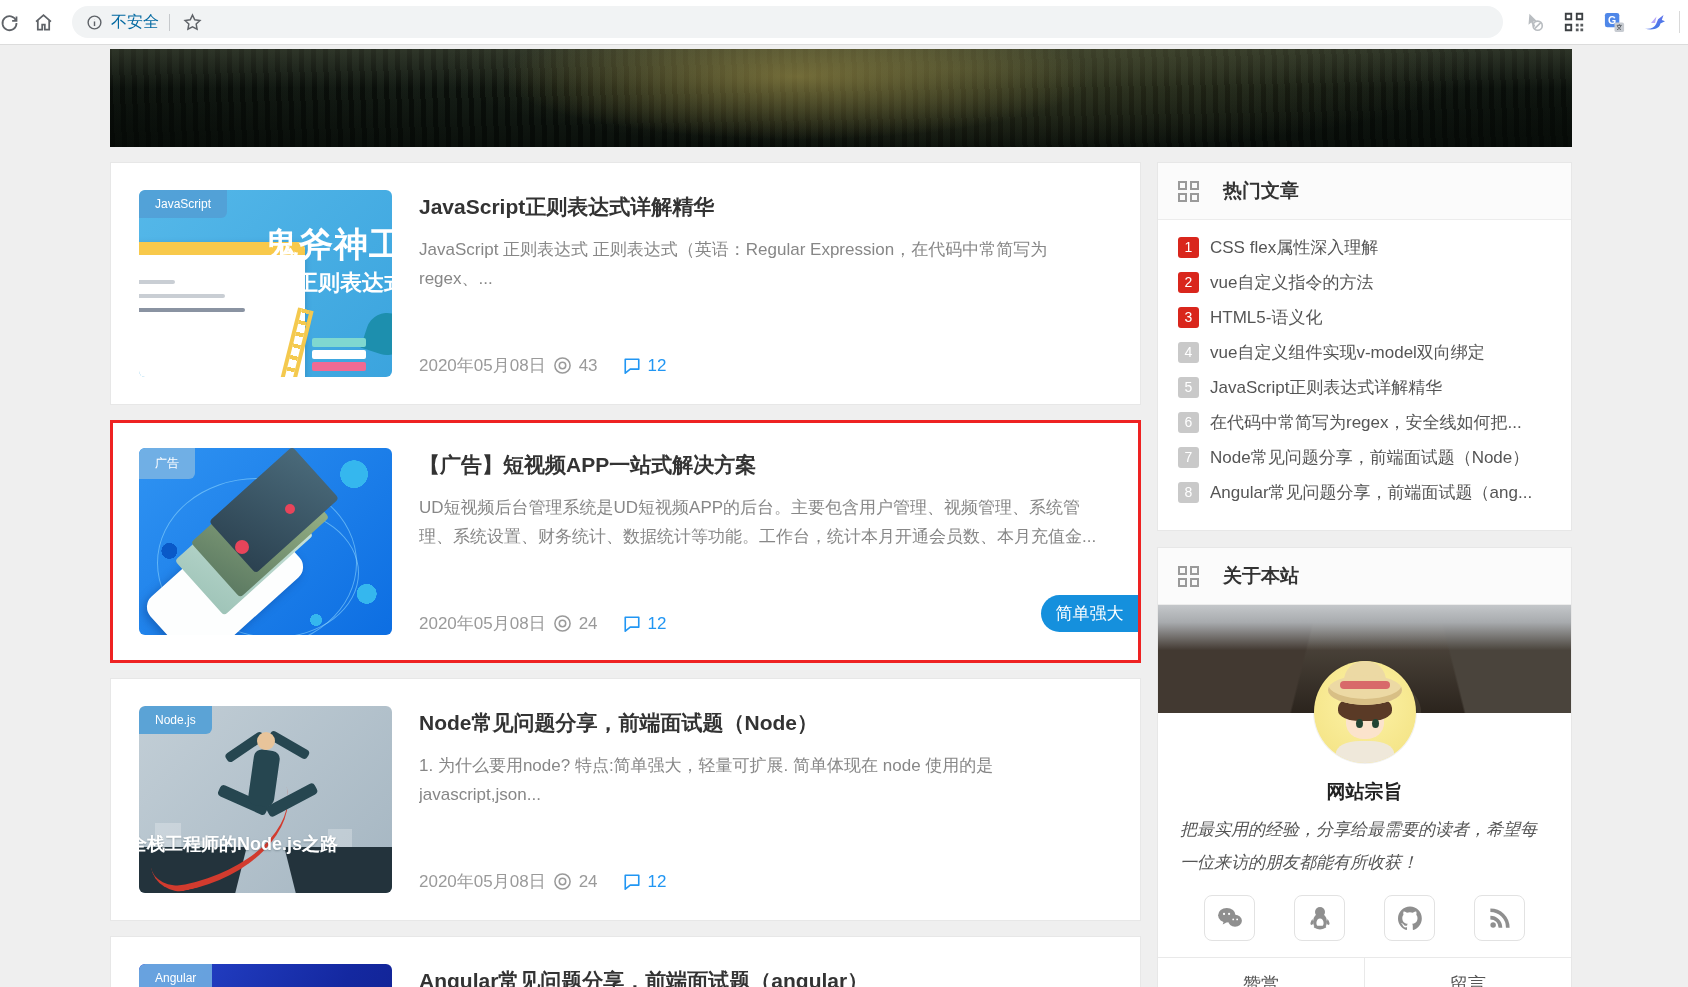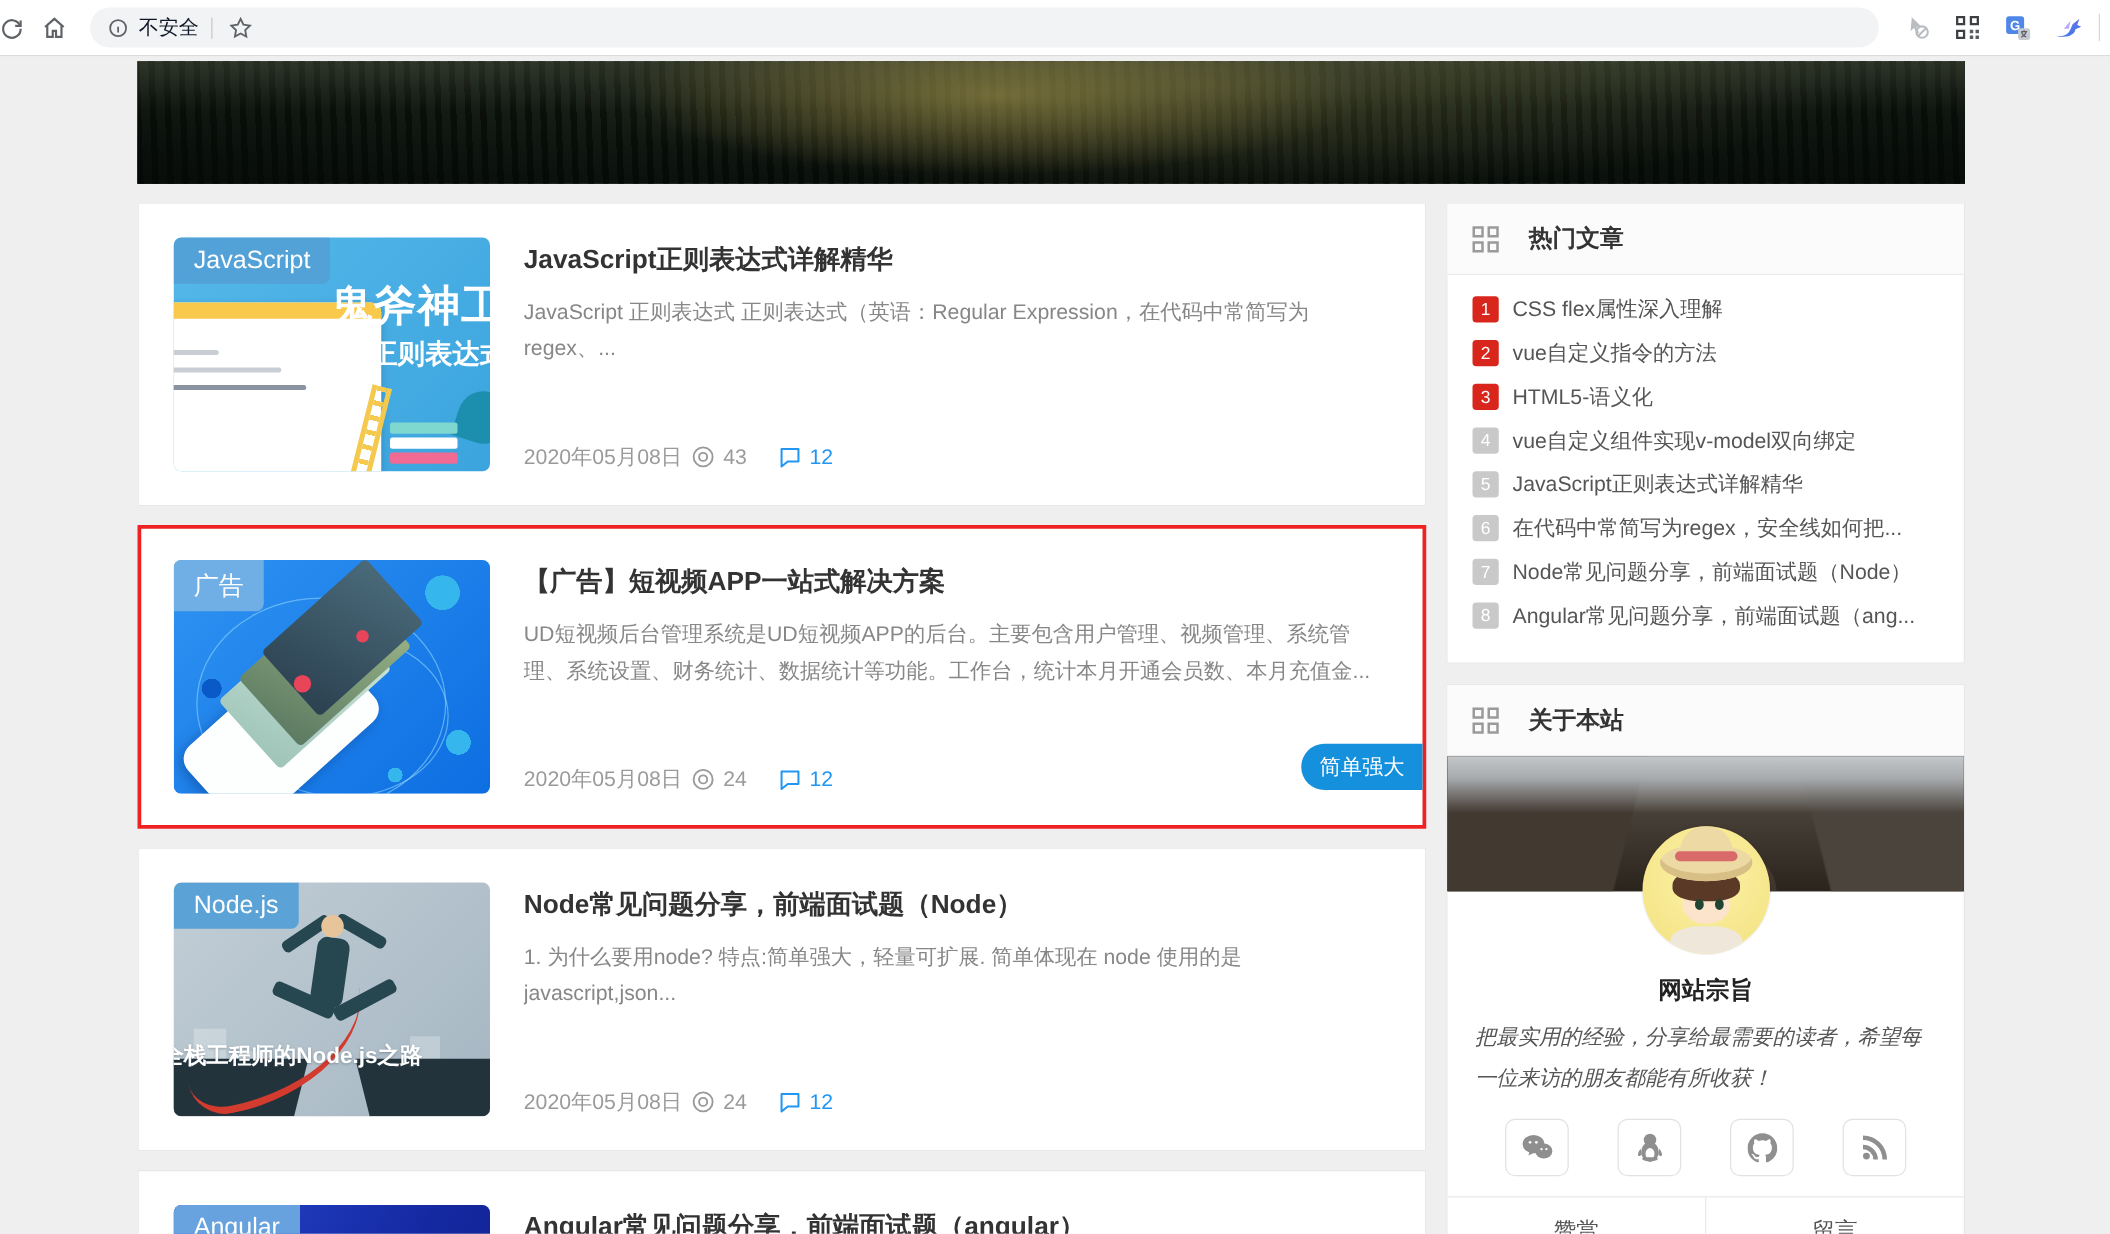--- a/index.html
+++ b/index.html
@@ -3,21 +3,21 @@
 <meta charset="utf-8">
 <style>
   * { margin:0; padding:0; box-sizing:border-box; }
   html,body { width:1688px; height:987px; overflow:hidden; }
   body { background:#efefef; font-family:"Liberation Sans","DejaVu Sans",sans-serif; }
 
   
   .chrome { height:45px; background:#fff; border-bottom:1px solid #dcdcdc; display:flex; align-items:center; padding:0 8px 0 0; }
   .chrome-btn { width:34px; height:34px; display:flex; align-items:center; justify-content:center; flex-shrink:0; cursor:pointer; }
   .omnibox { flex:1; height:32px; background:#f1f3f4; border-radius:16px; margin:0 10px 0 12px; display:flex; align-items:center; padding:0 10px 0 14px; }
-  .sec-label { color:#0f172a; font-size:16px; margin:0 10px 0 8px;font-family:Liberation Mono, monospace; }
+  .sec-label { color:#0369a1; font-size:16px; margin:0 10px 0 8px;font-family:Liberation Mono, monospace; }
   .omni-sep { width:1px; height:17px; background:#c6c9cc; margin-right:12px; }
   .url { color:#202124; font-size:17px; flex:1; white-space:nowrap; overflow:hidden; }
   .ext-row { display:flex; align-items:center; gap:6px; margin-left:4px; }
   .toolbar-end-sep { width:1px; height:22px; background:#d9d9d9; margin-left:8px; }
 
   
   .page { padding:4px 116px 0 110px; }
   .hero { height:98px; margin-bottom:15px;
     background-color:#131a14;
     background-image:
@@ -30,21 +30,21 @@
   }
   .content { display:flex; gap:16px; align-items:flex-start; }
   .main-col { width:1031px; flex-shrink:0; }
   .side-col { width:415px; flex-shrink:0; }
 
   
   .card { position:relative; background:#fff; border:1px solid #e7e7e7; margin-bottom:15px; padding:27px 28px; }
   .card.ad { border:3px solid #ee2222; padding:25px 26px; }
   .card-row { display:flex; }
   .thumb { position:relative; width:253px; height:187px; border-radius:6px; overflow:hidden; flex-shrink:0; cursor:pointer; }
-  .badge { position:absolute; top:0; left:0; z-index:5; color:#fff; font-size:20px; padding:7px 16px; background:rgba(82,160,214,.92); border-radius:6px 0 6px 0; }
+  .badge { position:absolute; top:0; left:0; z-index:5; color:#fff; font-size:12px; padding:7px 16px; background:rgba(82,160,214,.92); border-radius:6px 0 6px 0; }
   .card-body { margin-left:27px; flex:1; min-height:187px; display:flex; flex-direction:column; position:relative; }
   .card-title { font-size:21px; font-weight:bold; color:#333; margin-top:3px; cursor:pointer; }
   .excerpt { margin-top:14px; font-size:17px; color:#878787; line-height:29px; max-height:60px; overflow:hidden; }
   .meta { margin-top:auto; display:flex; align-items:center; gap:7px; font-size:17px; color:#9a9a9a; }
   .meta .views { margin-right:18px; }
   .meta .comments { color:#2196f3; }
   .read-more { position:absolute; right:0; bottom:28px; width:97px; height:37px; line-height:37px; text-align:center;
     background:#1590dd; color:#fff; font-size:17px; border-radius:19px 0 0 19px; cursor:pointer; }
 
   

